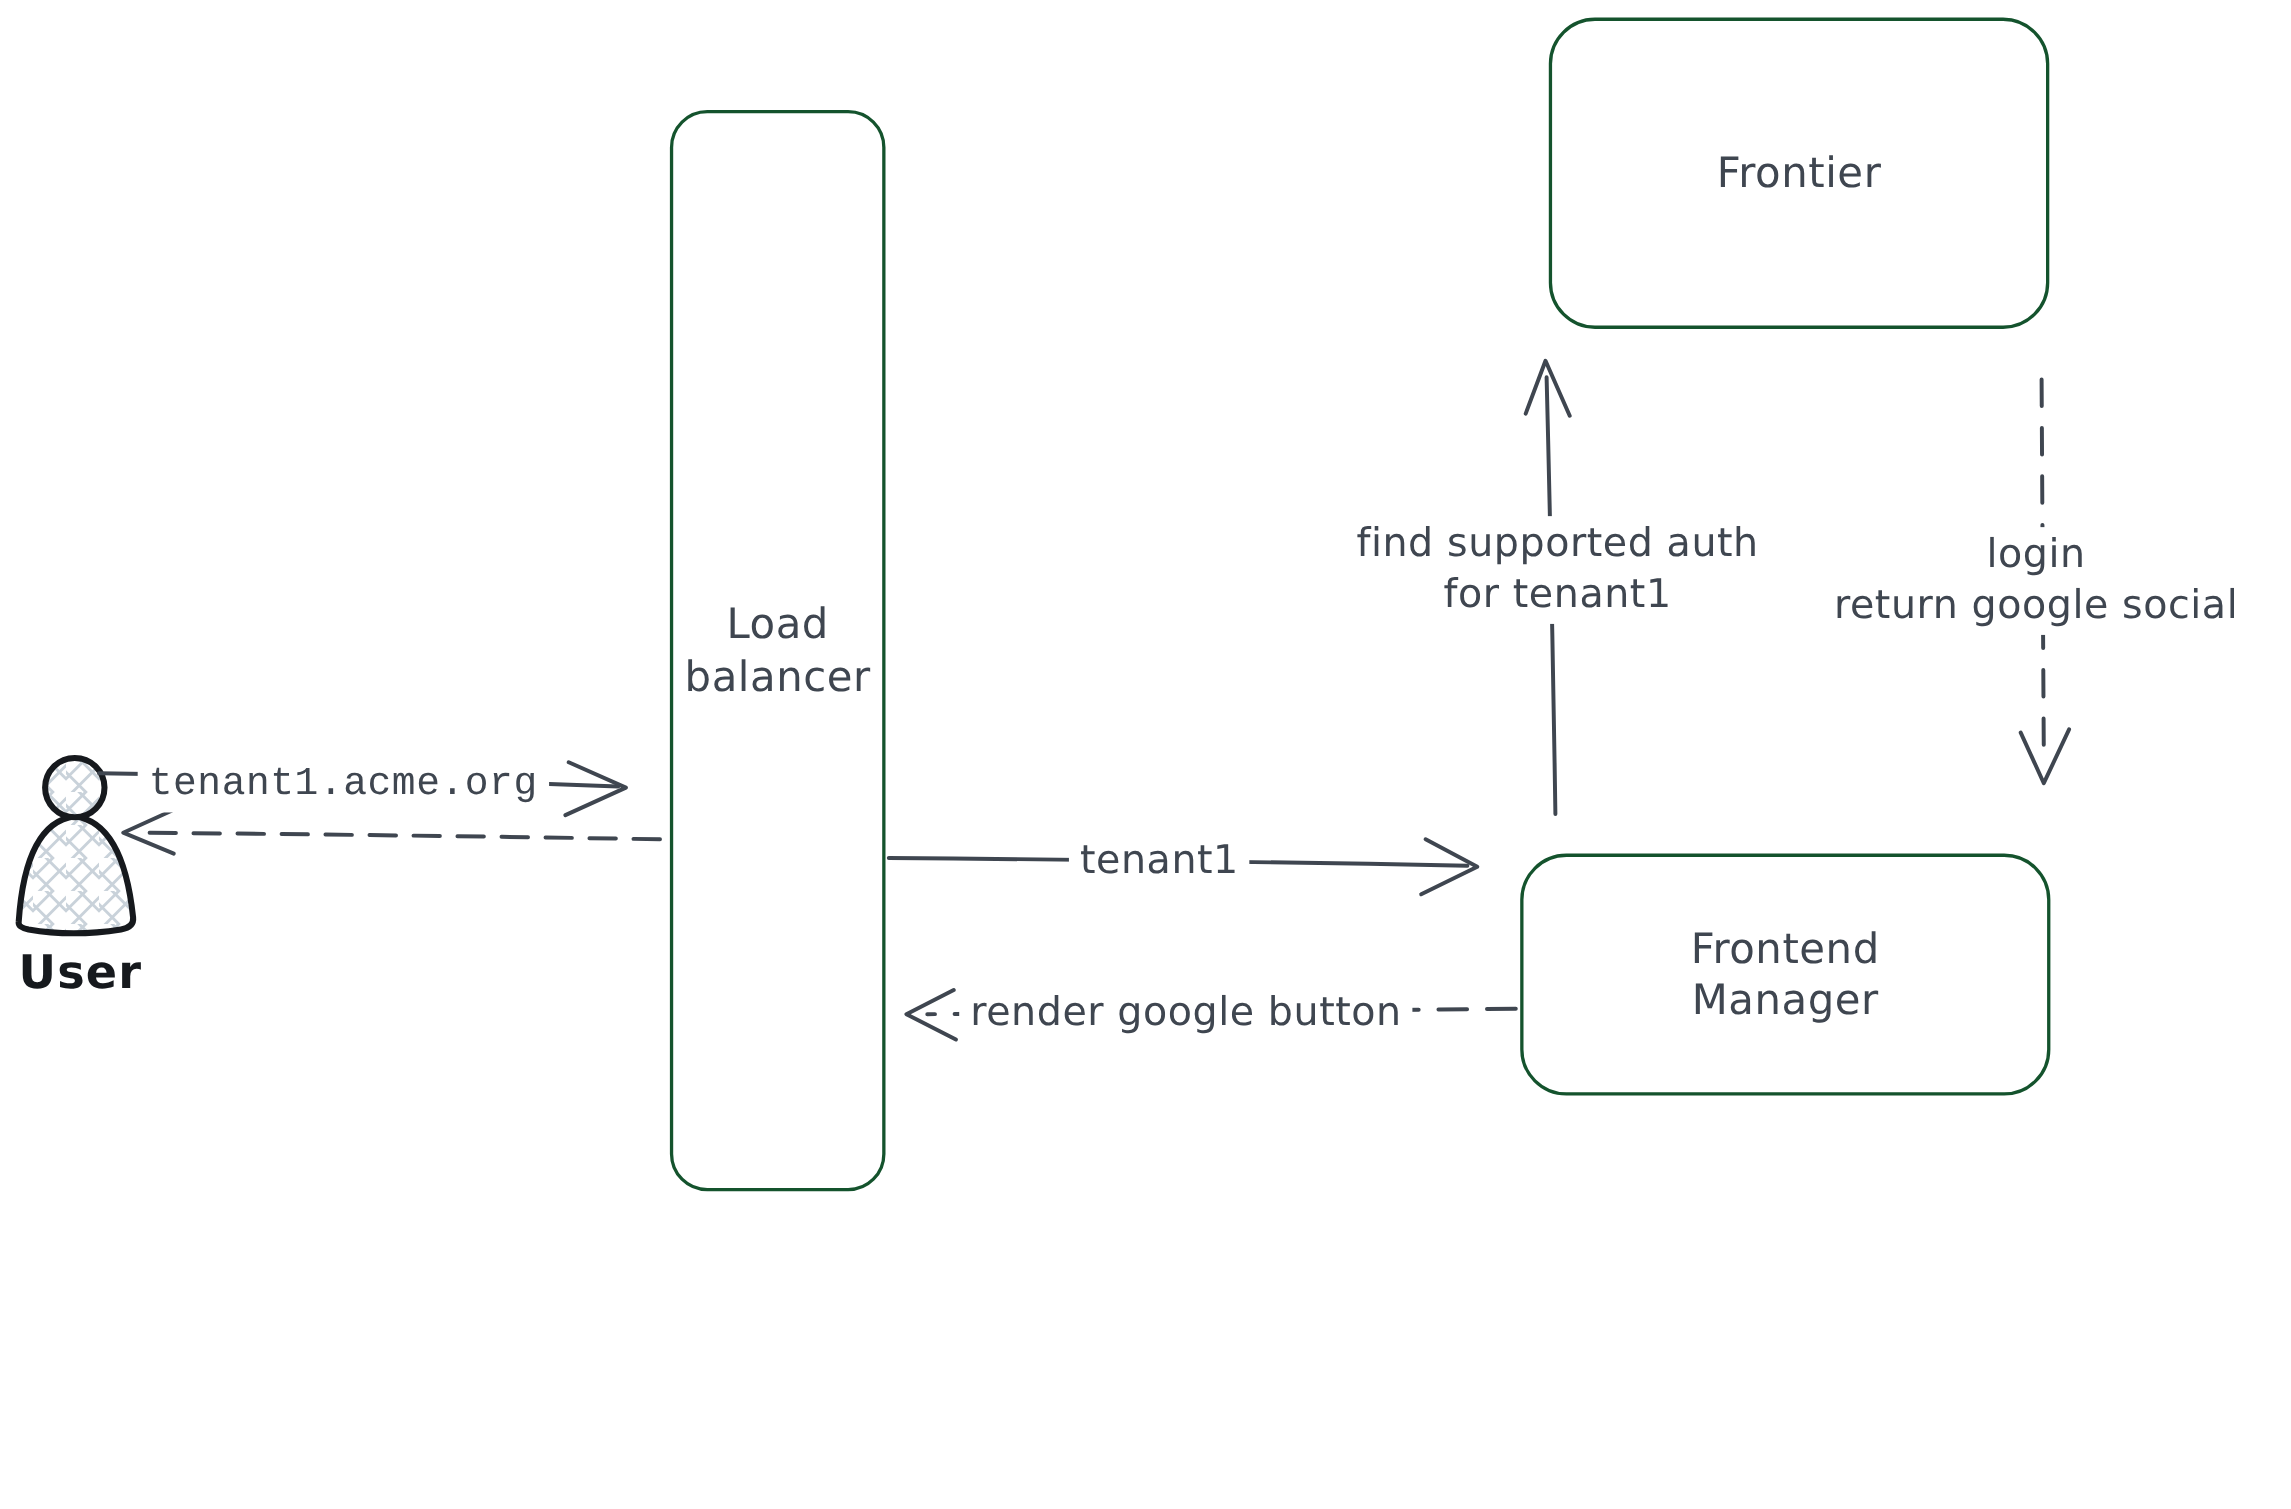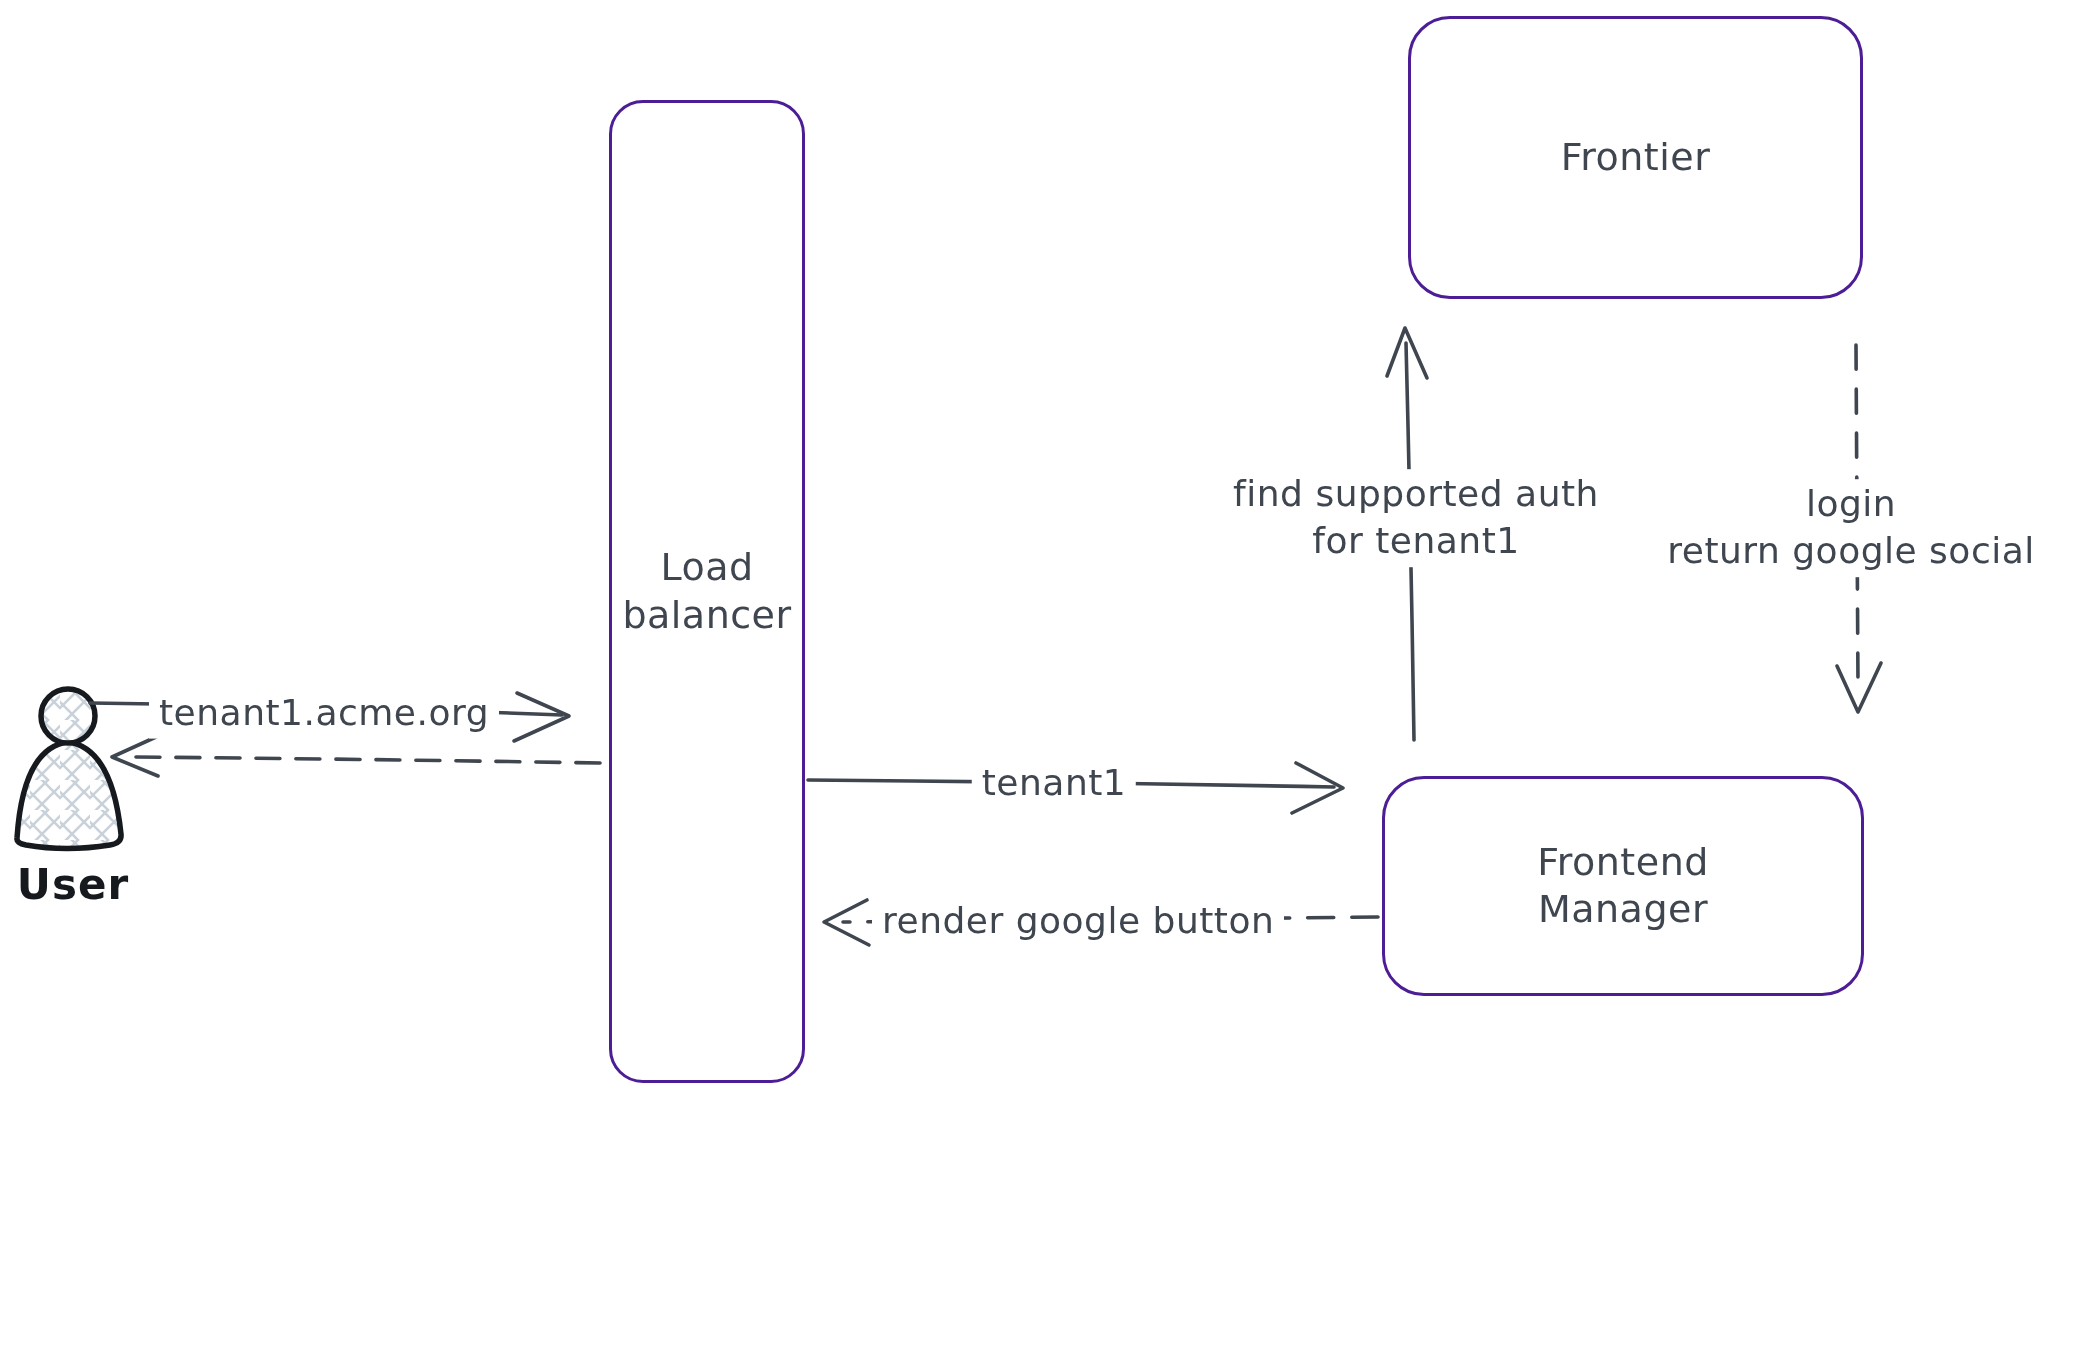--- a/index.html
+++ b/index.html
@@ -21,21 +21,21 @@
   #strokes {
     position: absolute;
     left: 0;
     top: 0;
     width: 2083px;
     height: 1372px;
   }
   
   .node {
     position: absolute;
-    border: 3px solid #4c1d95;
+    border: 3px solid #14532d;
     border-radius: 42px;
     background: #ffffff;
     display: flex;
     align-items: center;
     justify-content: center;
     text-align: center;
     box-sizing: border-box;
   }
   #load-balancer-node {
     left: 609px; top: 100px;
@@ -77,21 +77,21 @@
   .actor-label {
     position: absolute;
     transform: translate(-50%, -50%);
     left: 73px; top: 884px;
     font-size: 42px;
     font-weight: 600;
     color: #16191d;
     letter-spacing: 1px;
   }
   
-  #label-user-to-lb      { left: 324px;  top: 713px; }
+  #label-user-to-lb      { left: 312px;  top: 713px; font-family: Liberation Mono, monospace; }
   #label-lb-to-fm        { left: 1054px; top: 783px; }
   #label-fm-to-lb        { left: 872px;  top: 921px; }
   #label-fm-to-frontier  { left: 1416px; top: 518px; }
   #label-frontier-to-fm  { left: 1851px; top: 528px; }
 </style>
 </head>
 <body>
 
 <div id="canvas">
 

